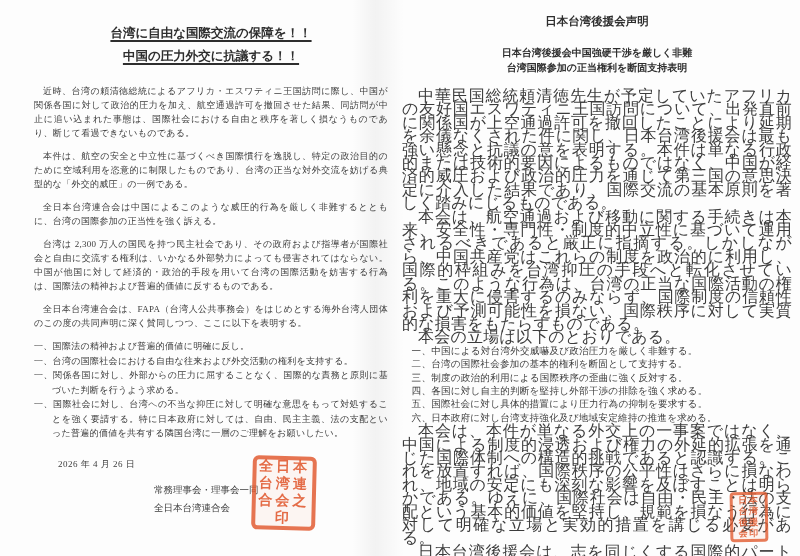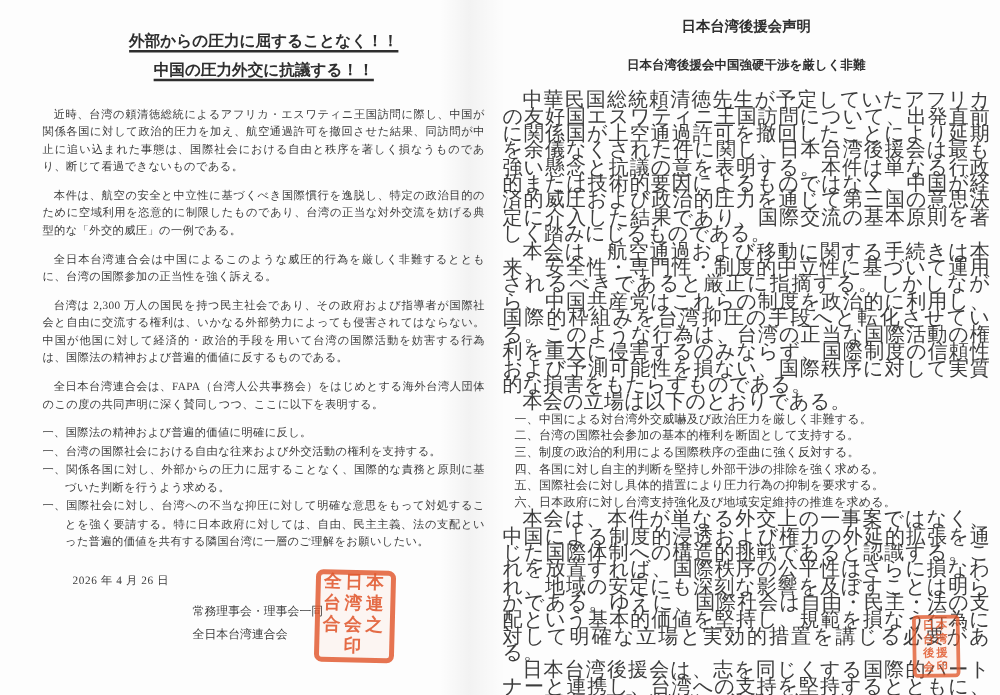--- a/index.html
+++ b/index.html
@@ -96,21 +96,21 @@
 </style>
 </head>
 <body>
 
 <div class="canvas">
 
   <div class="gutter-shadow"></div>
 
   <section class="page page-left">
     <h1 class="l-title">
-      <span class="u">外部からの圧力に屈することなく！！</span><br>
+      <span class="u">台湾に自由な国際交流の保障を！！</span><br>
       <span class="u">中国の圧力外交に抗議する！！</span>
     </h1>
 
     <div class="l-body">
       <p>近時、台湾の頼清徳総統によるアフリカ・エスワティニ王国訪問に際し、中国が関係各国に対して政治的圧力を加え、航空通過許可を撤回させた結果、同訪問が中止に追い込まれた事態は、国際社会における自由と秩序を著しく損なうものであり、断じて看過できないものである。</p>
       <p>本件は、航空の安全と中立性に基づくべき国際慣行を逸脱し、特定の政治目的のために空域利用を恣意的に制限したものであり、台湾の正当な対外交流を妨げる典型的な「外交的威圧」の一例である。</p>
       <p>全日本台湾連合会は中国によるこのような威圧的行為を厳しく非難するとともに、台湾の国際参加の正当性を強く訴える。</p>
       <p>台湾は 2,300 万人の国民を持つ民主社会であり、その政府および指導者が国際社会と自由に交流する権利は、いかなる外部勢力によっても侵害されてはならない。中国が他国に対して経済的・政治的手段を用いて台湾の国際活動を妨害する行為は、国際法の精神および普遍的価値に反するものである。</p>
       <p>全日本台湾連合会は、FAPA（台湾人公共事務会）をはじめとする海外台湾人団体のこの度の共同声明に深く賛同しつつ、ここに以下を表明する。</p>
     </div>
@@ -132,20 +132,21 @@
     <div class="seal seal-left">
       <div class="seal-txt">全日本台湾連合会之印</div>
     </div>
   </section>
 
   <section class="page page-right">
     <h1 class="r-title">日本台湾後援会声明</h1>
 
     <div class="r-subtitle">
       <span>日本台湾後援会中国強硬干渉を厳しく非難</span><br>
+      <span>台湾国際参加の正当権利を断固支持表明</span>
     </div>
 
     <div class="r-body">
       <p>中華民国総統頼清徳先生が予定していたアフリカの友好国エスワティニ王国訪問について、出発直前に関係国が上空通過許可を撤回したことにより延期を余儀なくされた件に関し、日本台湾後援会は最も強い懸念と抗議の意を表明する。本件は単なる行政的または技術的要因によるものではなく、中国が経済的威圧および政治的圧力を通じて第三国の意思決定に介入した結果であり、国際交流の基本原則を著しく踏みにじるものである。</p>
       <p>本会は、航空通過および移動に関する手続きは本来、安全性・専門性・制度的中立性に基づいて運用されるべきであると厳正に指摘する。しかしながら、中国共産党はこれらの制度を政治的に利用し、国際的枠組みを台湾抑圧の手段へと転化させている。このような行為は、台湾の正当な国際活動の権利を重大に侵害するのみならず、国際制度の信頼性および予測可能性を損ない、国際秩序に対して実質的な損害をもたらすものである。</p>
       <p>本会の立場は以下のとおりである。</p>
     </div>
 
     <div class="r-list">
       <div class="item">一、中国による対台湾外交威嚇及び政治圧力を厳しく非難する。</div>

